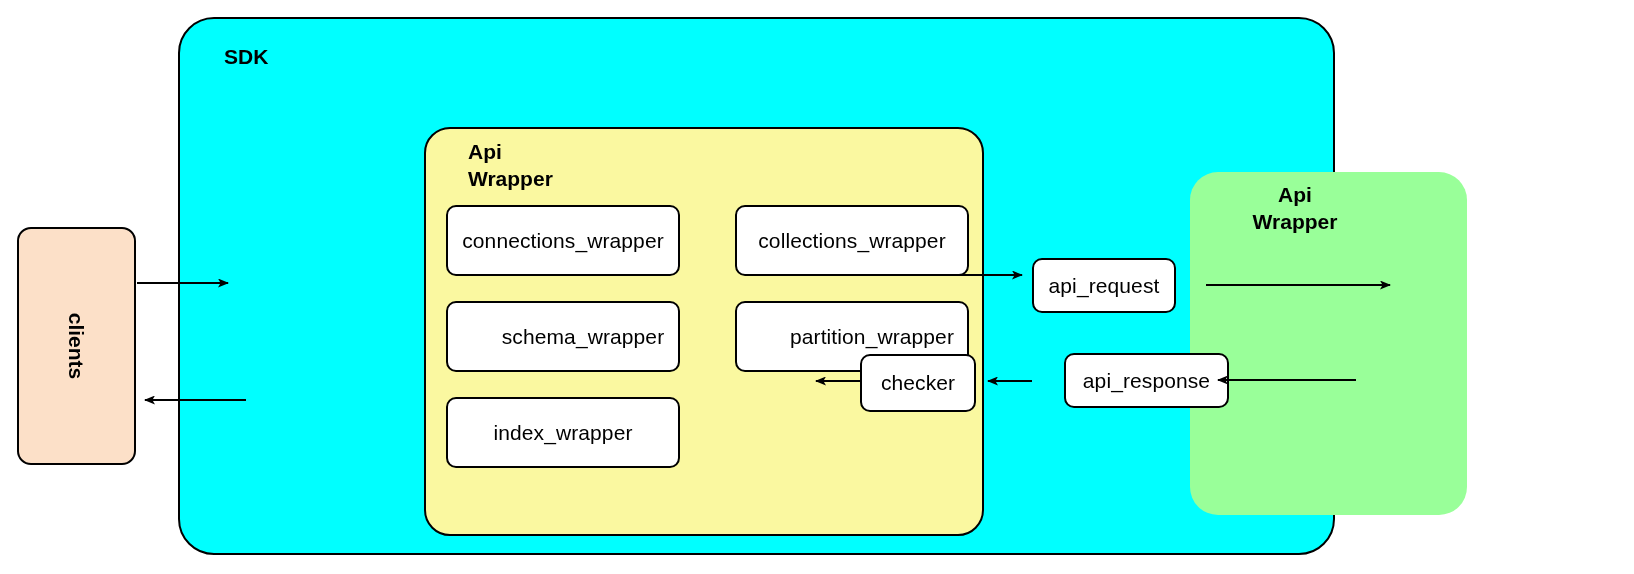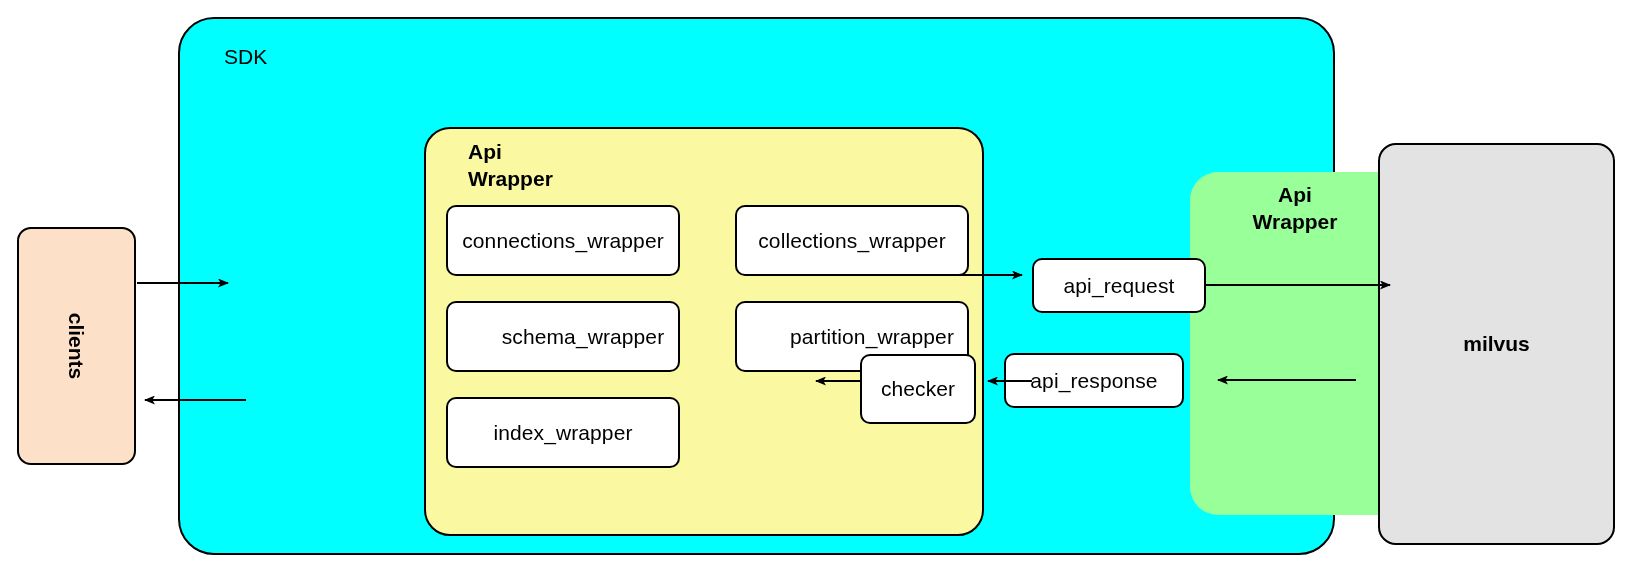--- a/index.html
+++ b/index.html
@@ -45,21 +45,21 @@
     width: 1157px;
     height: 538px;
     background: #00ffff;
     border-radius: 36px;
   }
   #sdk-title {
     position: absolute;
     left: 44px;
     top: 26px;
     font-size: 21px;
-    font-weight: normal;
+    font-weight: bold;
     color: #000000;
   }
 
   
   #api-wrapper-group {
     left: 244px;
     top: 108px;
     width: 560px;
     height: 409px;
     background: #faf8a0;
@@ -102,36 +102,36 @@
     font-size: 21px;
     font-weight: bold;
     line-height: 27px;
     color: #000000;
     text-align: center;
     width: 130px;
   }
   #api-request-box {
     left: 1032px;
     top: 258px;
-    width: 174px;
+    width: 144px;
     height: 55px;
   }
   #api-response-box {
-    left: 1004px;
+    left: 1064px;
     top: 353px;
-    width: 180px;
+    width: 165px;
     height: 55px;
   }
 
   
   #checker-box {
     left: 860px;
     top: 354px;
     width: 116px;
-    height: 70px;
+    height: 58px;
   }
 
   
   #clients-box {
     left: 17px;
     top: 227px;
     width: 119px;
     height: 238px;
     background: #fce0c8;
     border-radius: 14px;
@@ -210,23 +210,20 @@
   <div class="node leafbox" id="api-request-box">api_request</div>
 
   <div class="node leafbox" id="api-response-box">api_response</div>
 
   <div class="node leafbox" id="checker-box">checker</div>
 
   <div class="node" id="clients-box">
     <span id="clients-label">clients</span>
   </div>
 
-  <div class="node" id="milvus-box">
-    <span id="milvus-label">milvus</span>
-  </div>
 
   <svg id="edge-layer" viewBox="0 0 1634 574" xmlns="http://www.w3.org/2000/svg">
     <defs>
       <marker id="arrow-right" markerWidth="11" markerHeight="9" refX="10" refY="4.5" orient="auto" markerUnits="userSpaceOnUse">
         <path d="M0,0 L11,4.5 L0,9 L2.6,4.5 z" fill="#000000"></path>
       </marker>
       <marker id="arrow-left" markerWidth="11" markerHeight="9" refX="10" refY="4.5" orient="auto" markerUnits="userSpaceOnUse">
         <path d="M0,0 L11,4.5 L0,9 L2.6,4.5 z" fill="#000000"></path>
       </marker>
     </defs>

